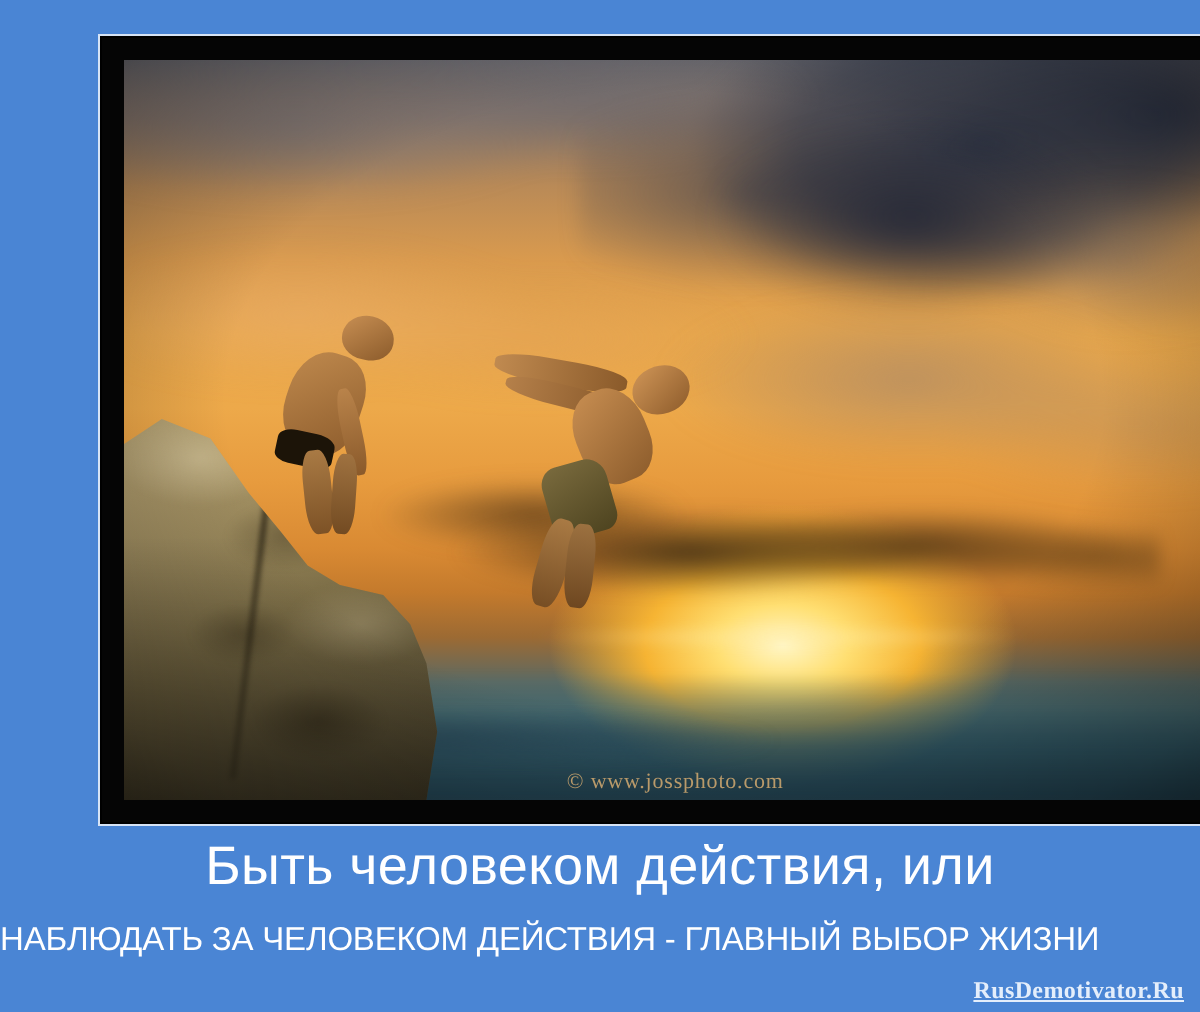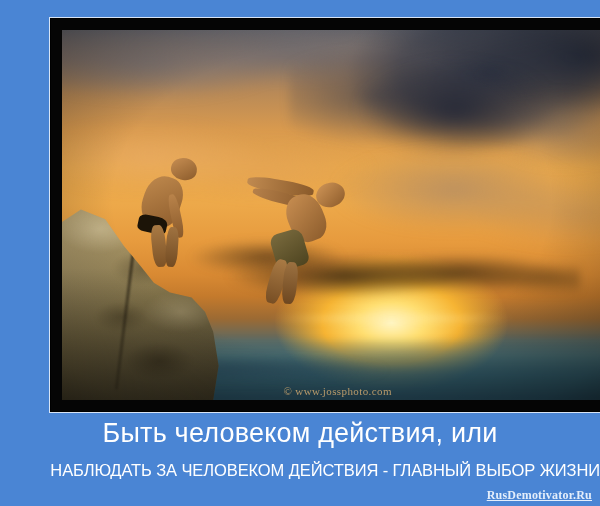--- a/index.html
+++ b/index.html
@@ -354,21 +354,21 @@
     font-size: 27px;
     font-weight: 300;
     letter-spacing: 0.2px;
     white-space: nowrap;
     line-height: 1;
   }
   .caption-sub {
     position: absolute;
     left: 0;
     top: 462px;
-    width: 600px;
+    width: 494px;
     text-align: right;
     color: #ffffff;
     font-size: 16.5px;
     font-weight: 400;
     letter-spacing: -0.1px;
     white-space: nowrap;
     line-height: 1;
   }
   .site-credit {
     position: absolute;

